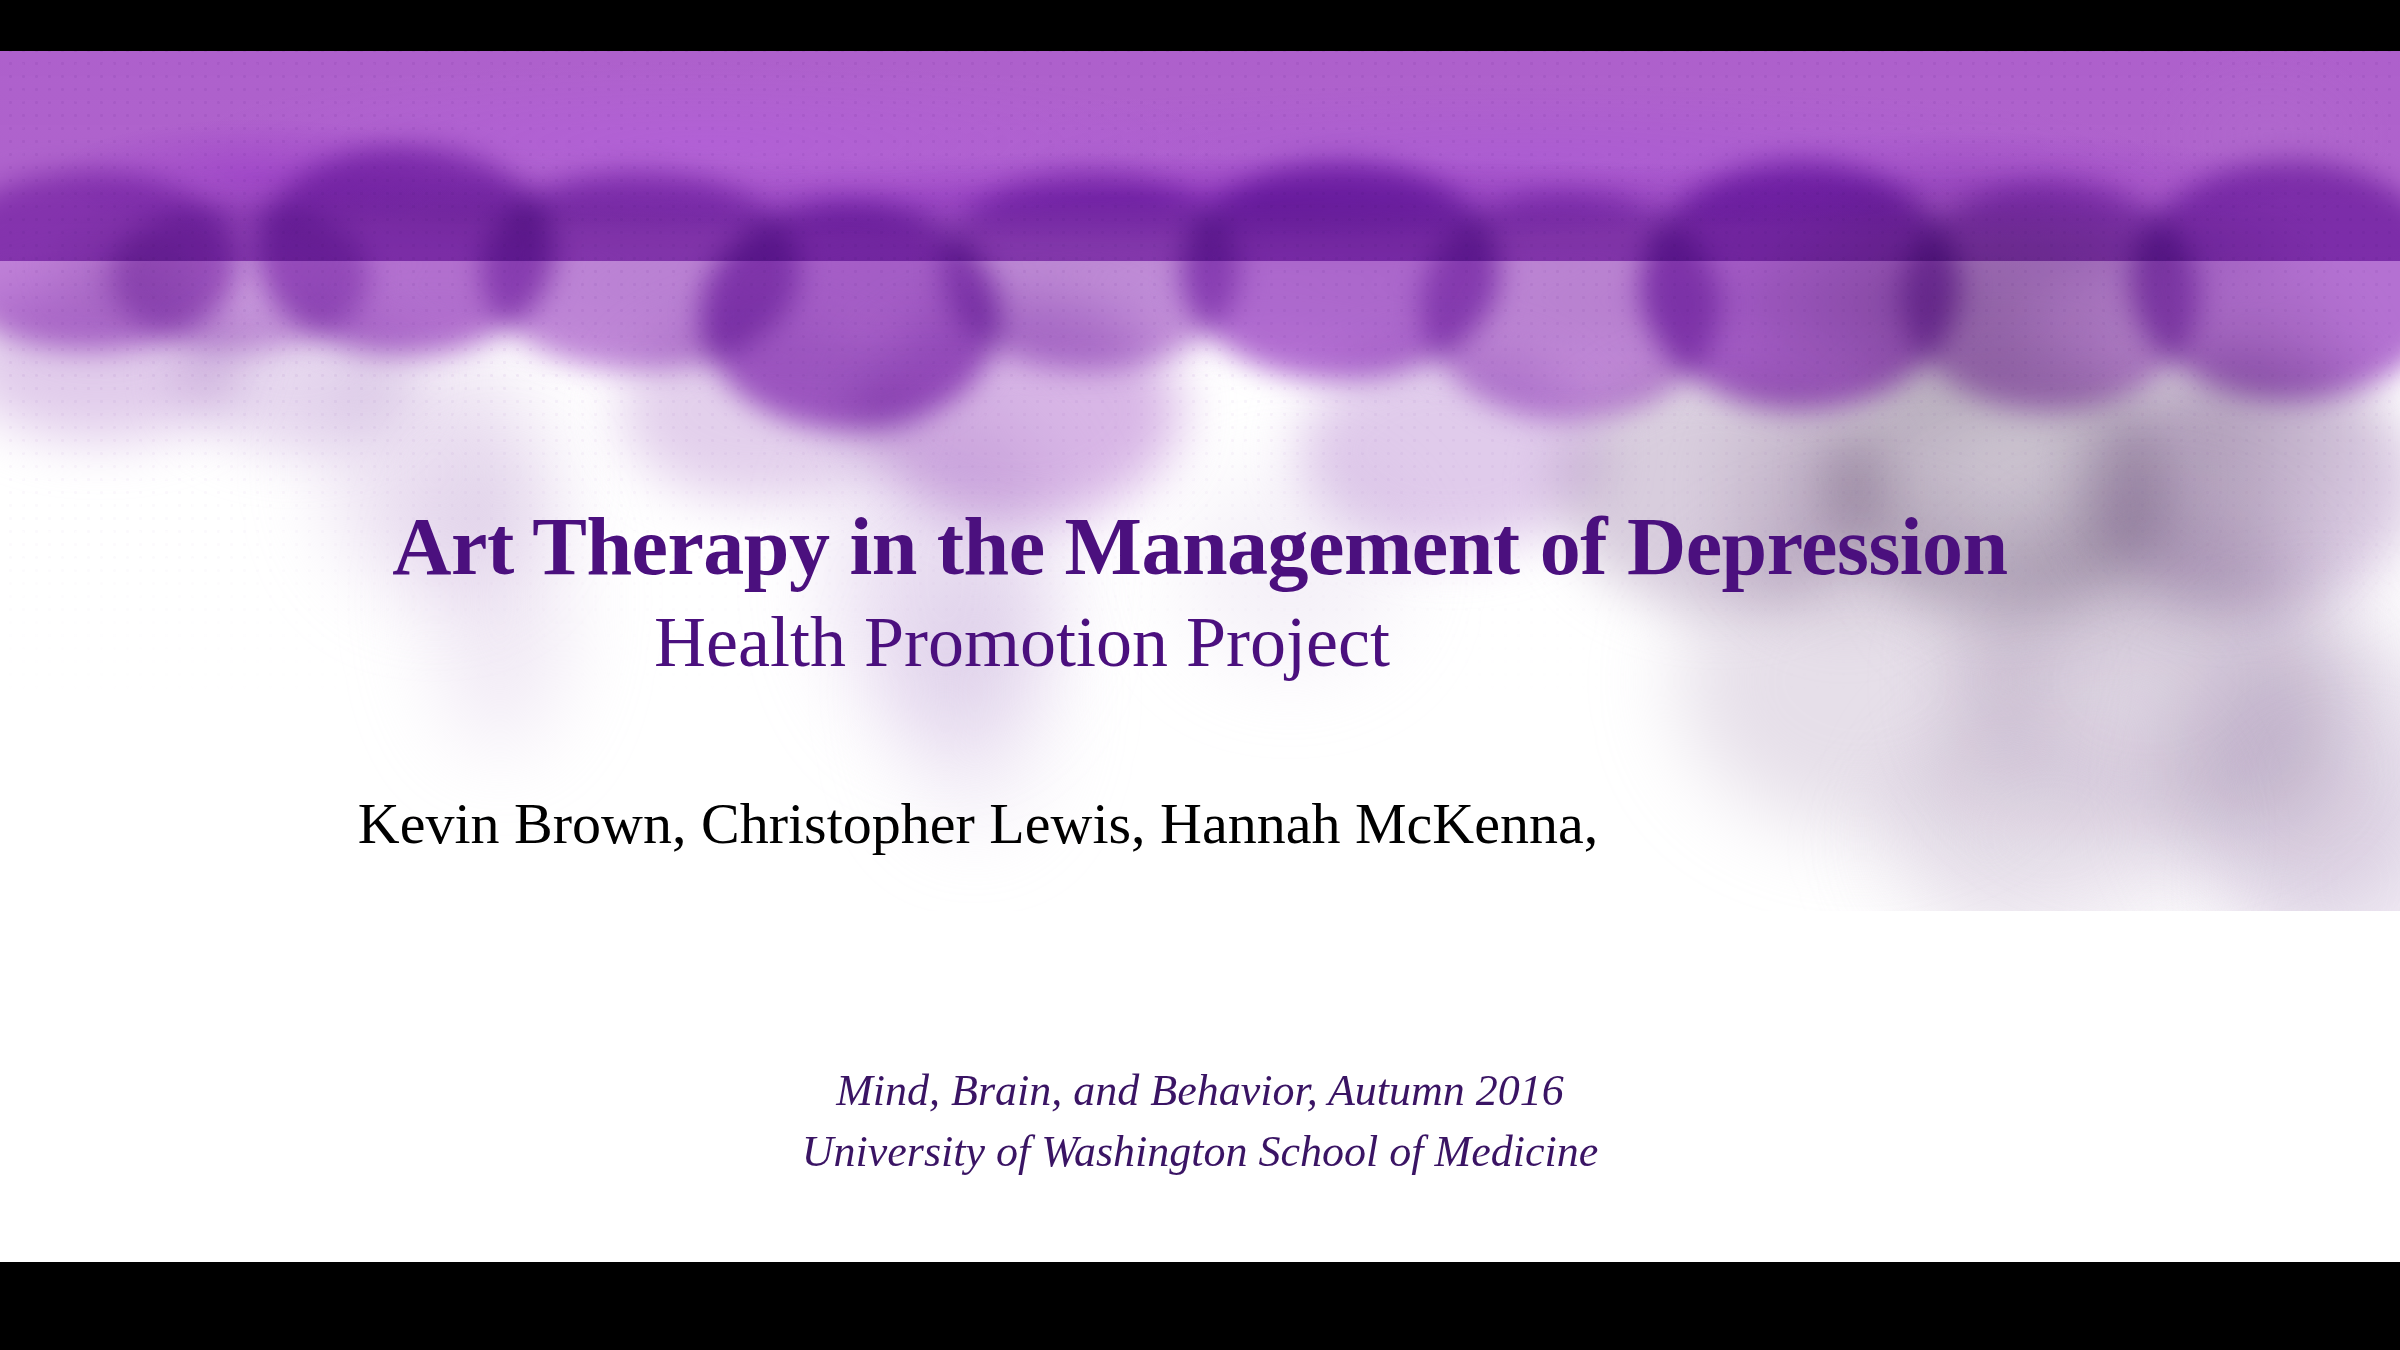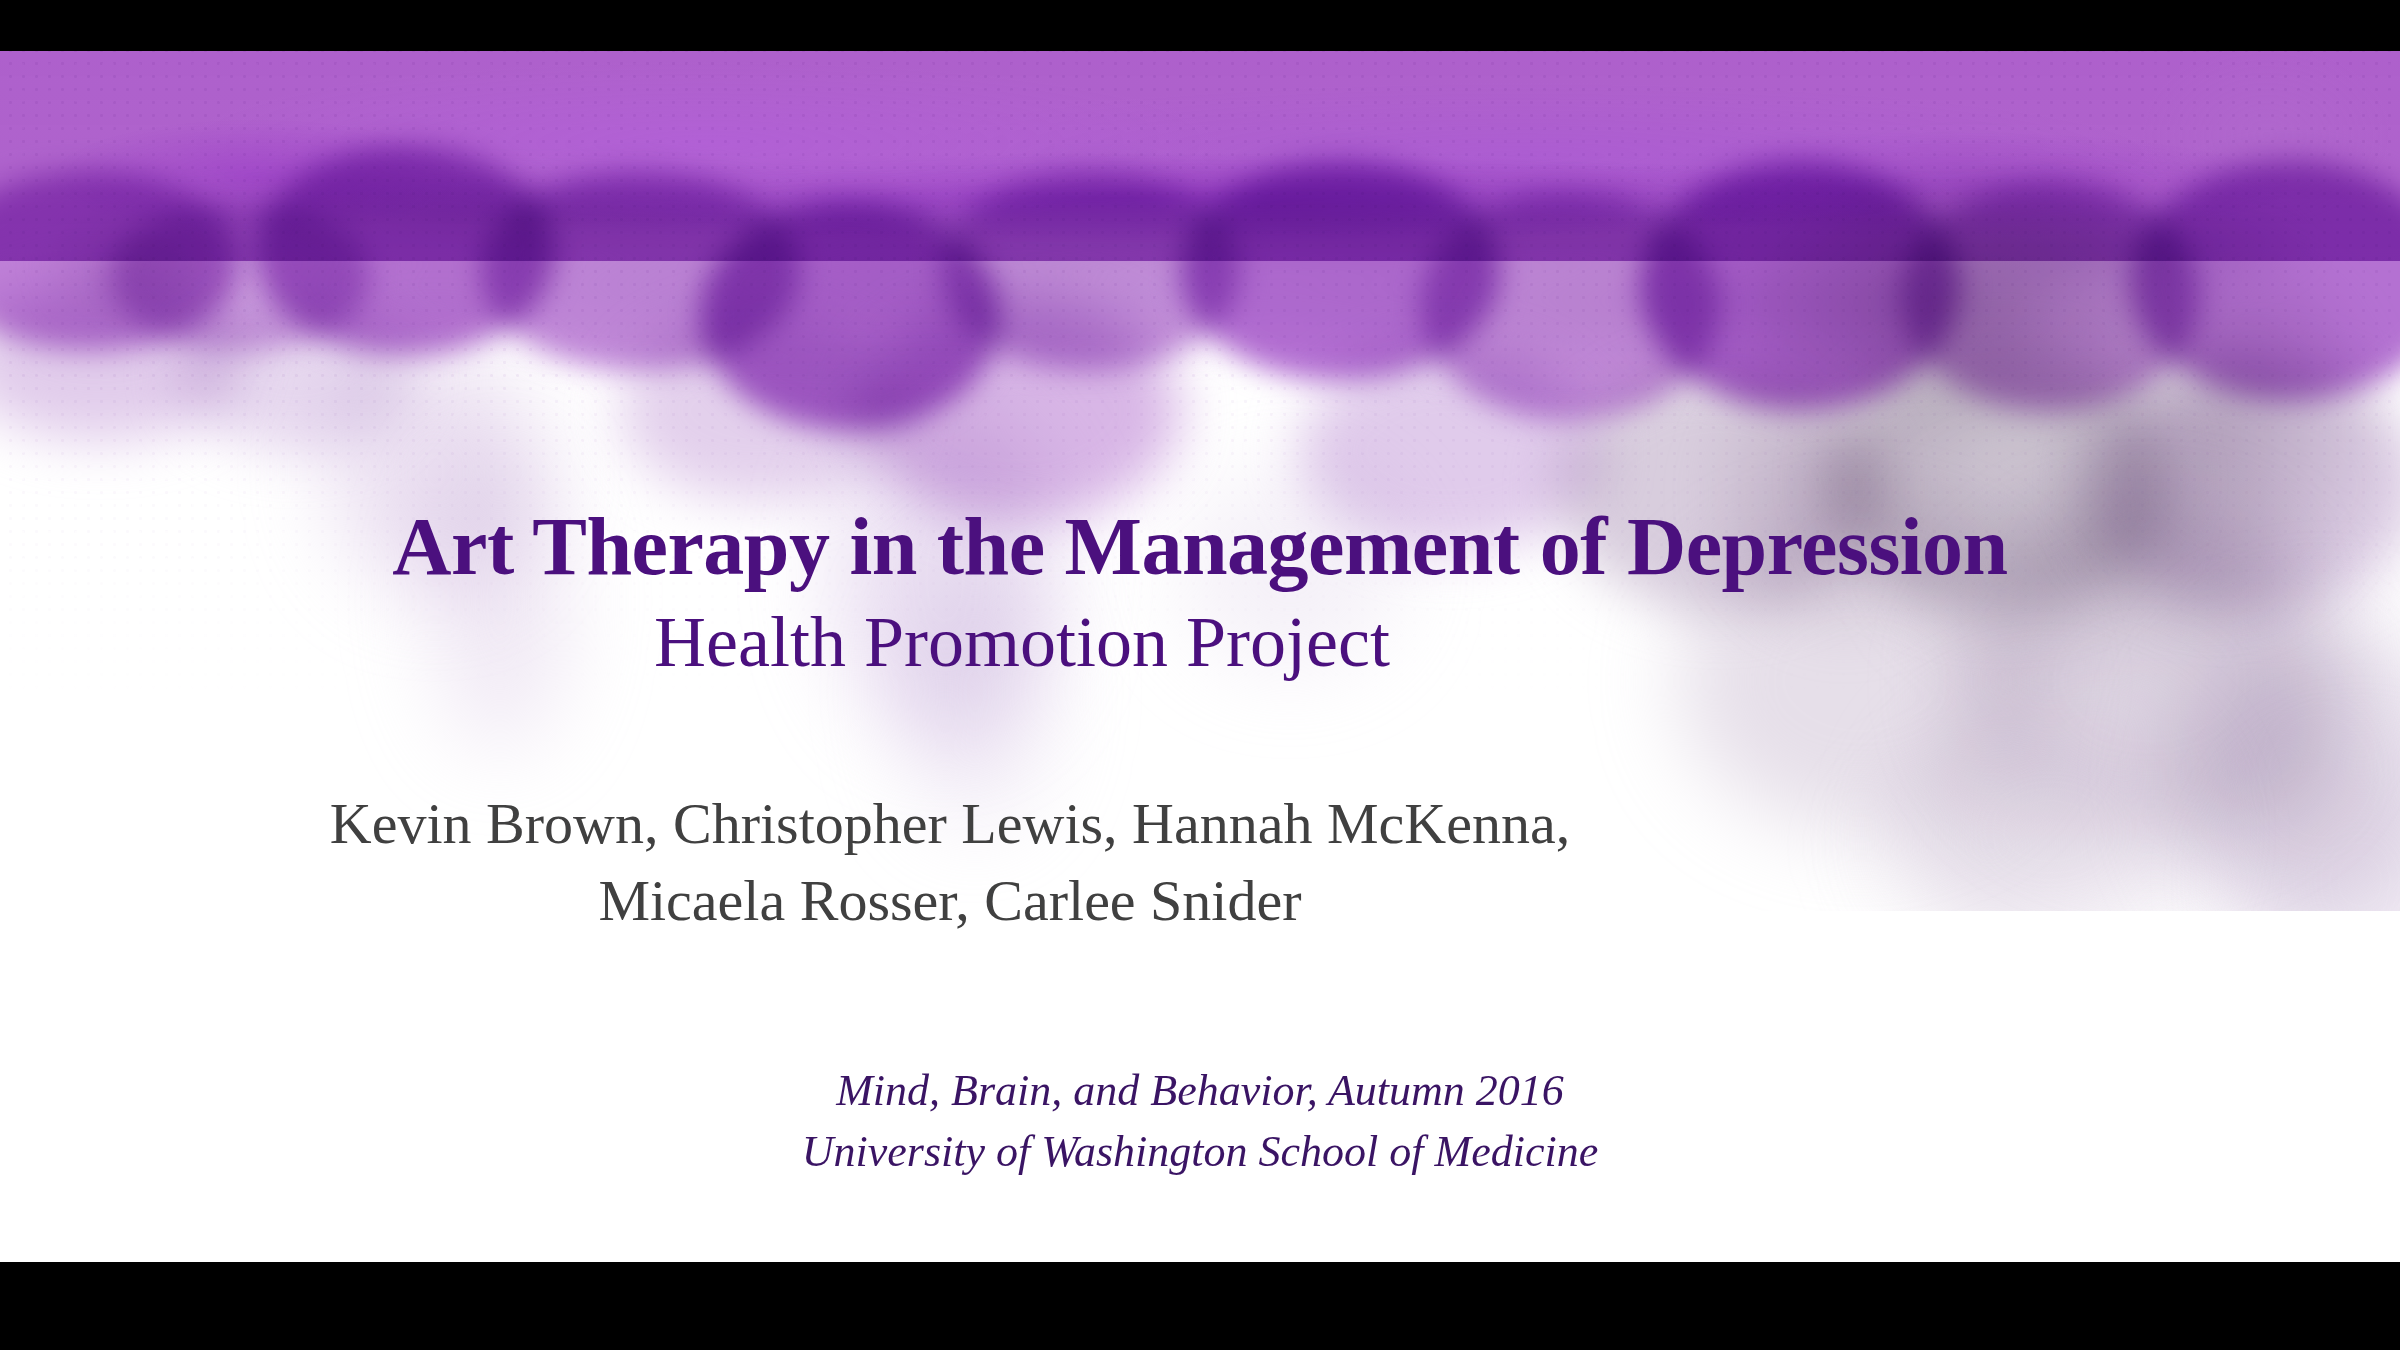--- a/index.html
+++ b/index.html
@@ -156,21 +156,22 @@
     line-height: 1.0;
     color: #4b107e;
     white-space: nowrap;
   }
   #authors-block {
     position: absolute;
     left: 0; top: 735px;
     width: 1900px;
     font-size: 58px;
     line-height: 1.32;
-    color: #404040;
+    color: #000000;
+    padding-left: 28px;
   }
   .author-line { display: block; white-space: nowrap; }
   #affiliation-block {
     position: absolute;
     left: 0; top: 1010px;
     width: 2400px;
     font-size: 44px;
     line-height: 1.38;
     color: #3a1464;
     font-style: italic;
@@ -232,21 +233,20 @@
       <div id="wc-texture" class="wc"></div>
     </div>
 
     <div id="title-block">
       <div id="slide-title">Art Therapy in the Management of Depression</div>
 
       <div id="slide-subtitle">Health Promotion Project</div>
 
       <div id="authors-block">
         <span class="author-line">Kevin Brown, Christopher Lewis, Hannah McKenna,</span>
-        <span class="author-line">Micaela Rosser, Carlee Snider</span>
       </div>
 
       <div id="affiliation-block">
         <span class="affiliation-line">Mind, Brain, and Behavior, Autumn 2016</span>
         <span class="affiliation-line">University of Washington School of Medicine</span>
       </div>
     </div>
 
   </div>
 

